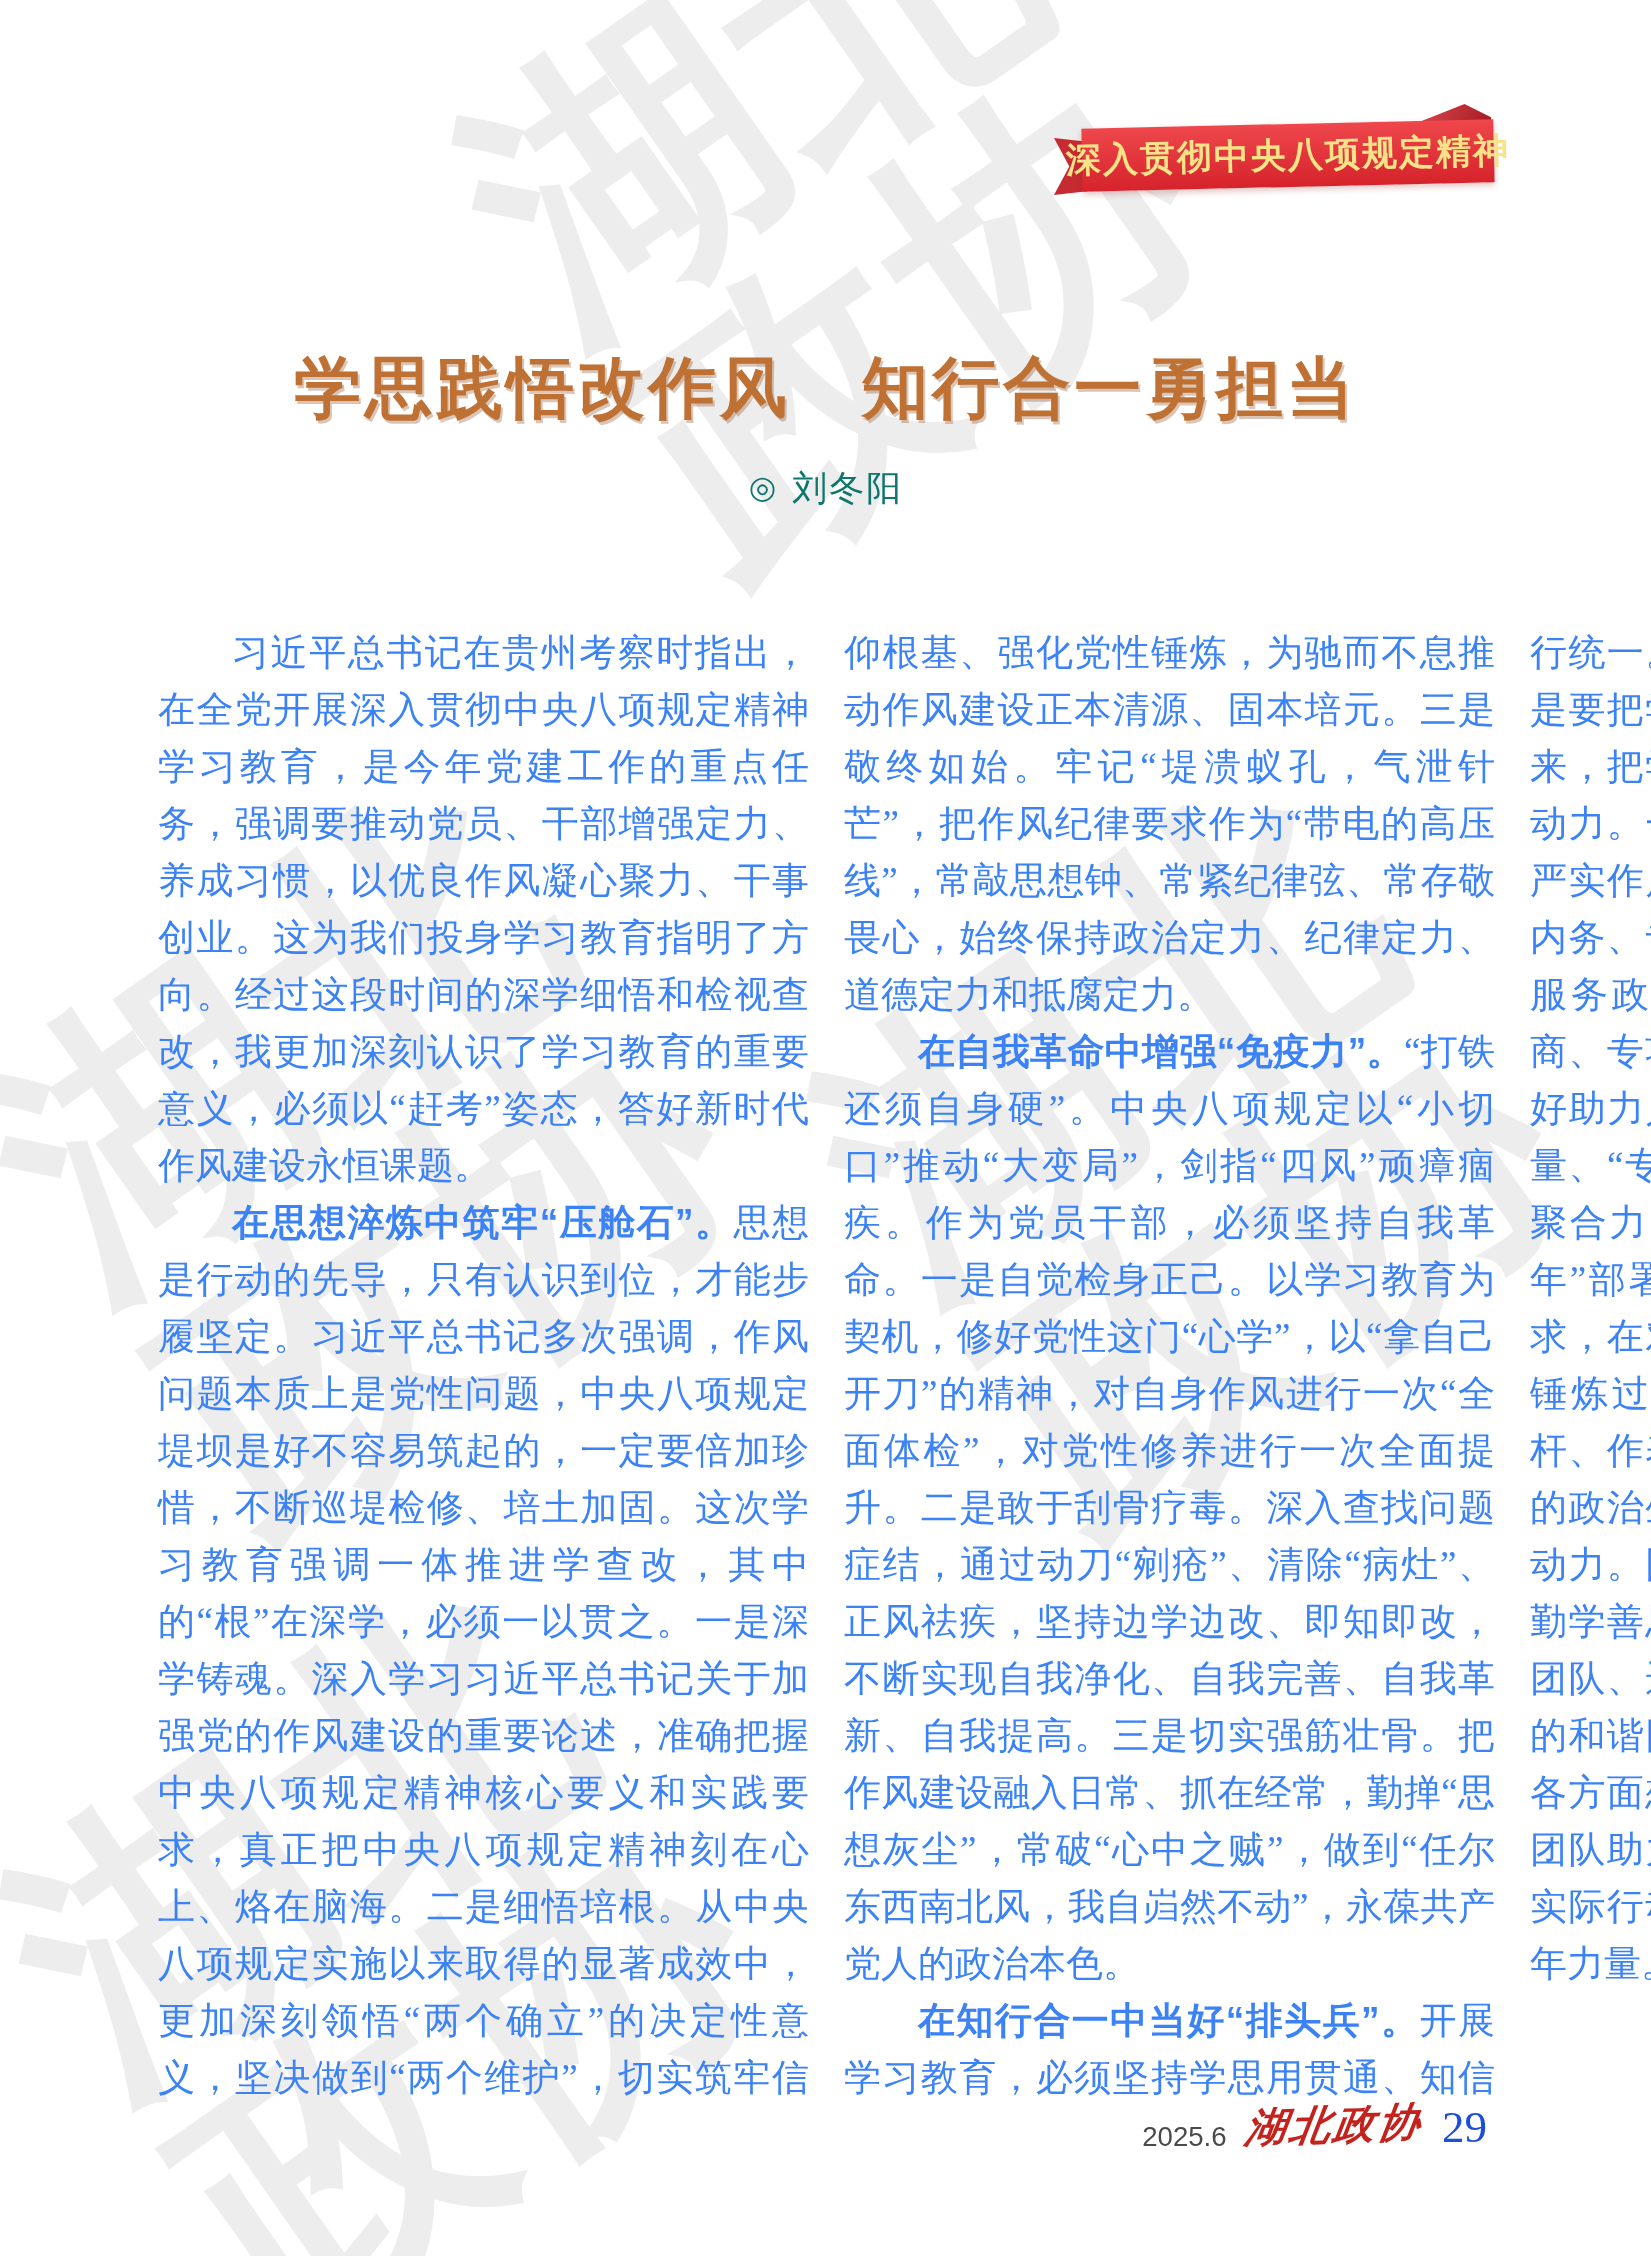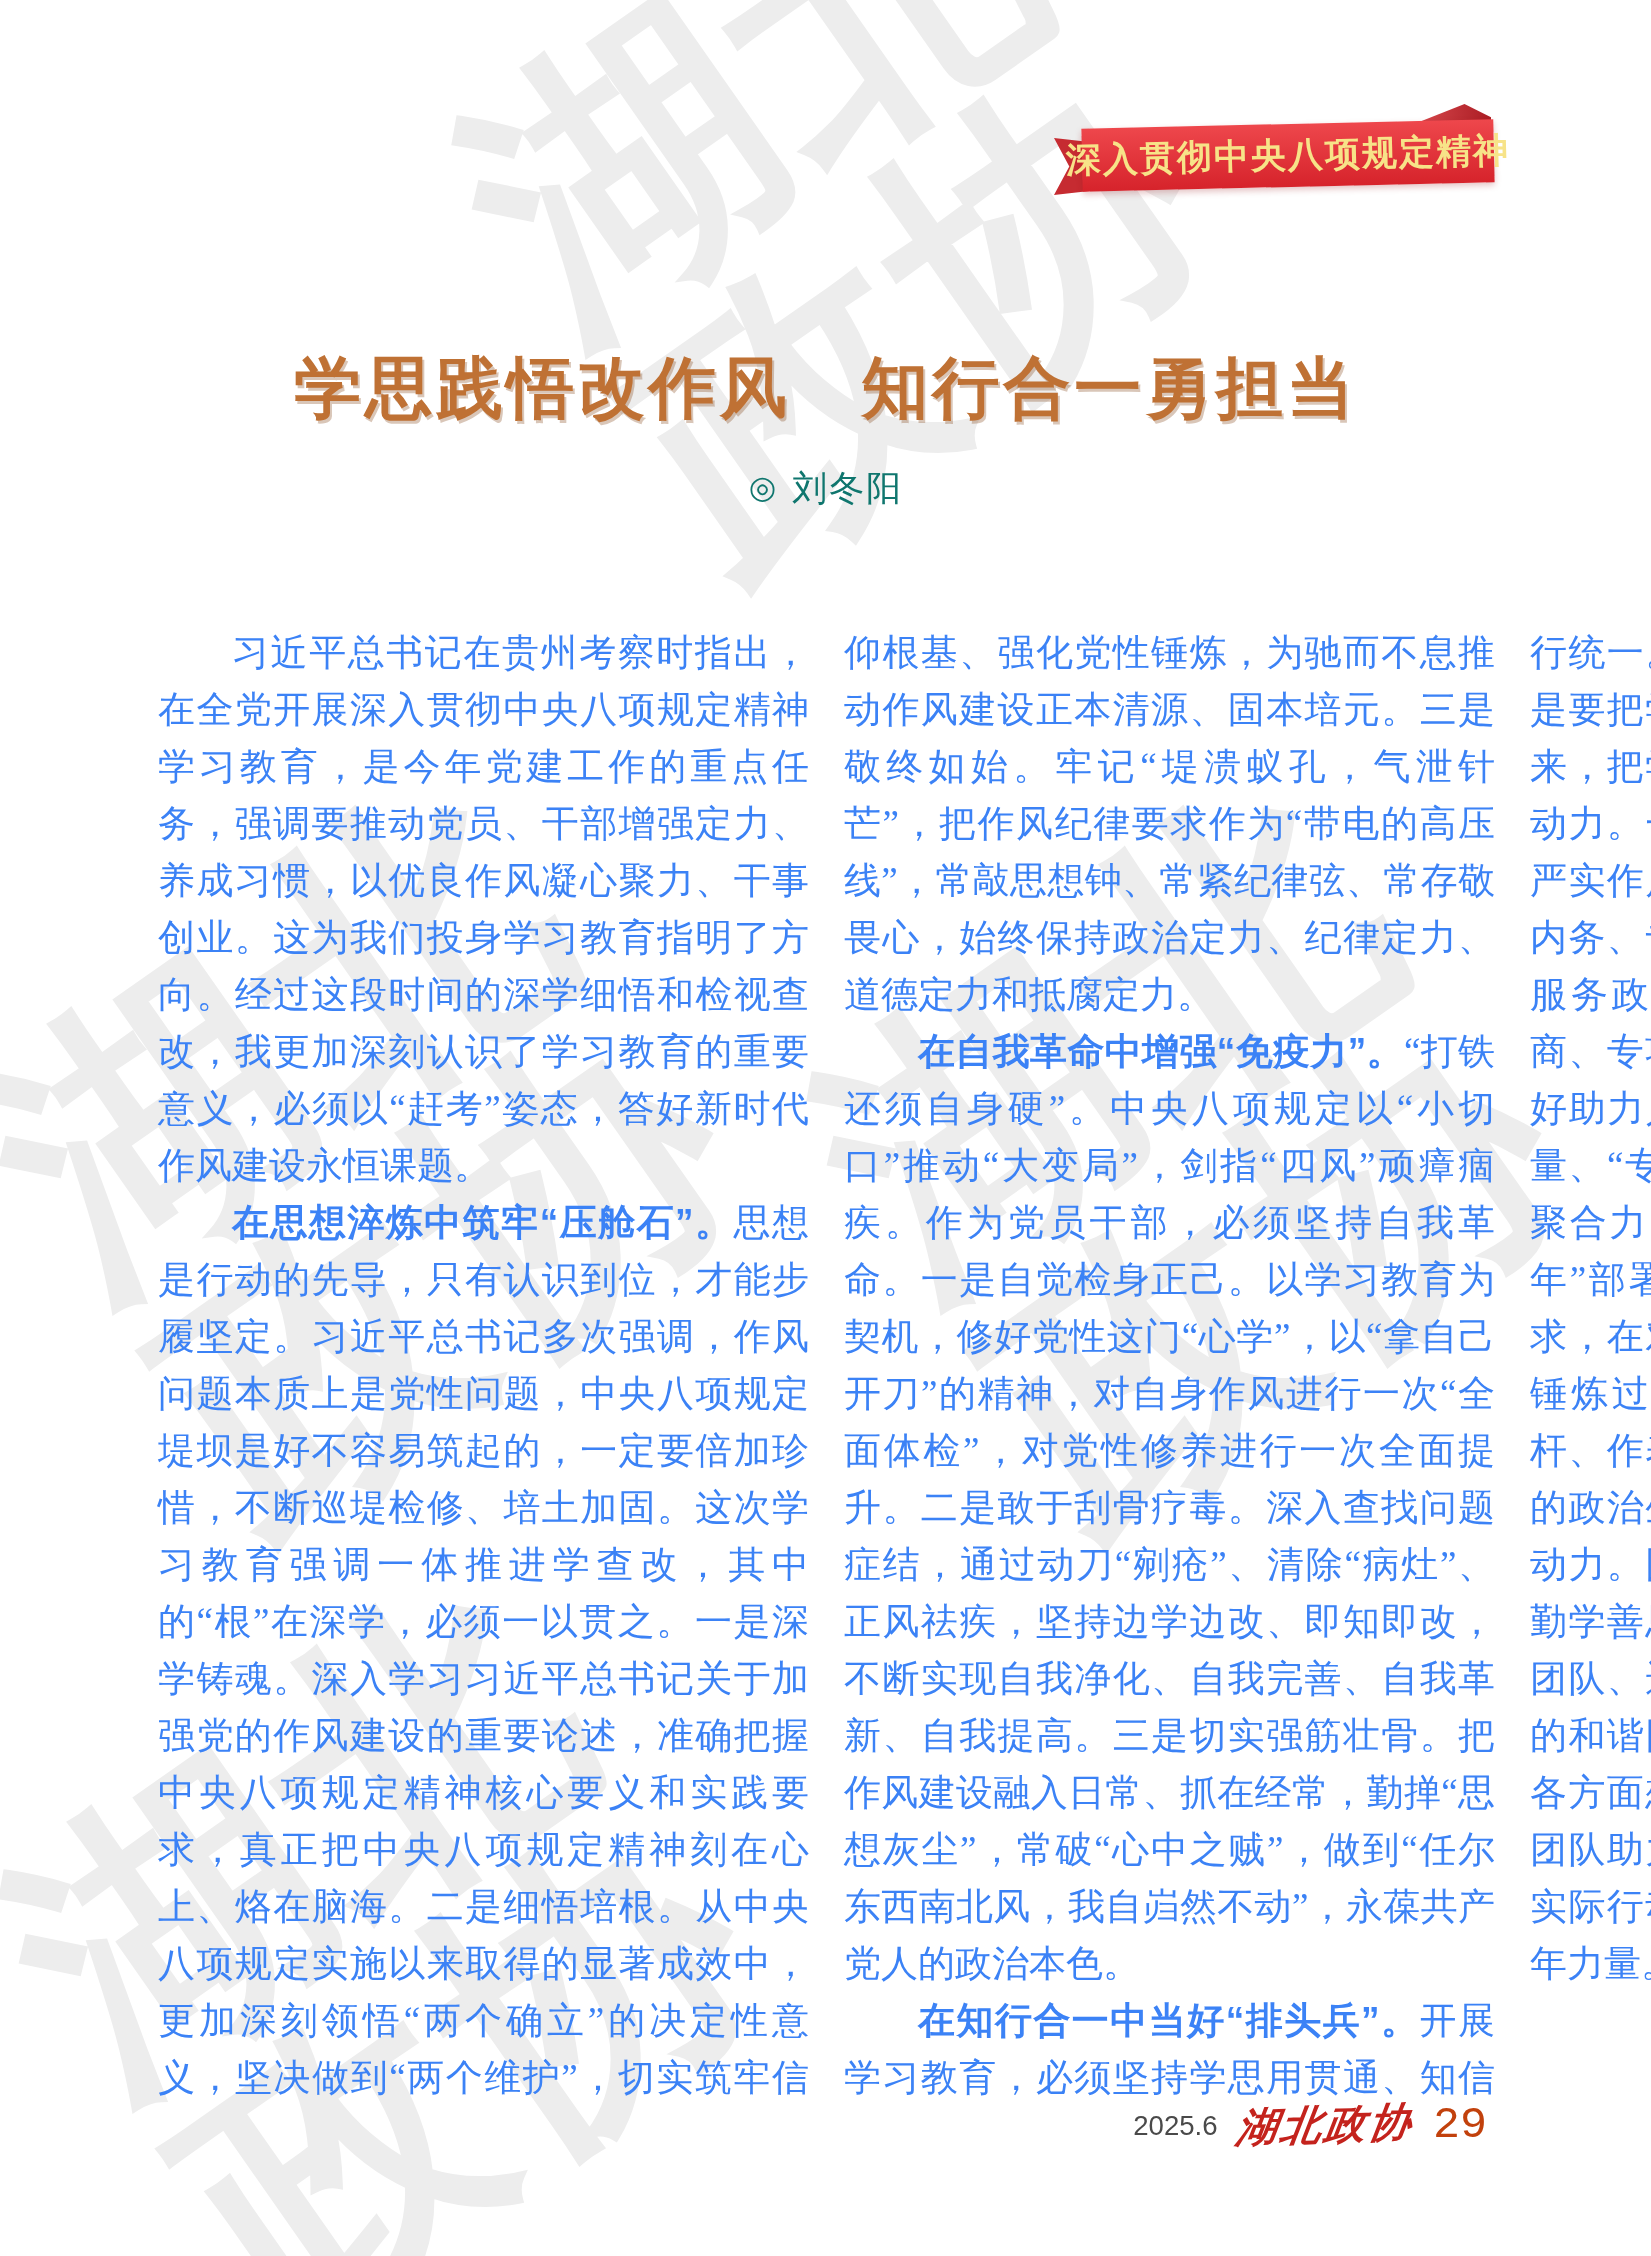--- a/index.html
+++ b/index.html
@@ -94,37 +94,37 @@
     font-family:"Liberation Serif", serif;
   }
   .body p{margin:0;text-indent:2em;}
   .body .lead{
     font-family:"Liberation Sans", sans-serif;
     font-weight:700;
   }
   
   .footer{
     position:absolute;left:4px;right:165px;top:2098px;
-    display:flex;justify-content:flex-end;align-items:center;gap:19.7px;
+    display:flex;justify-content:flex-end;align-items:flex-end;gap:19.7px;
   }
   .footer .issue{
     font-size:27.6px;color:#4a4a4a;
     font-family:"Liberation Sans", sans-serif;
   }
   .footer .brand{
     font-size:41px;color:#c4231d;
     font-weight:bold;font-style:italic;
     letter-spacing:3px;
     transform:skewX(-10deg) rotate(-2deg);
     font-family:"Liberation Serif", serif;
     white-space:nowrap;
   }
   .footer .pagenum{
-    font-size:45px;color:#c2410c;
-    font-family:Liberation Mono, monospace;
+    font-size:45px;color:#1d4ed8;
+    font-family:Liberation Serif, serif;
   }
 </style>
 </head>
 <body>
 
 <div class="page">
 
   <div class="wm wm1">湖北政协</div>
   <div class="wm wm2">湖北政协</div>
   <div class="wm wm3">湖北政协</div>

